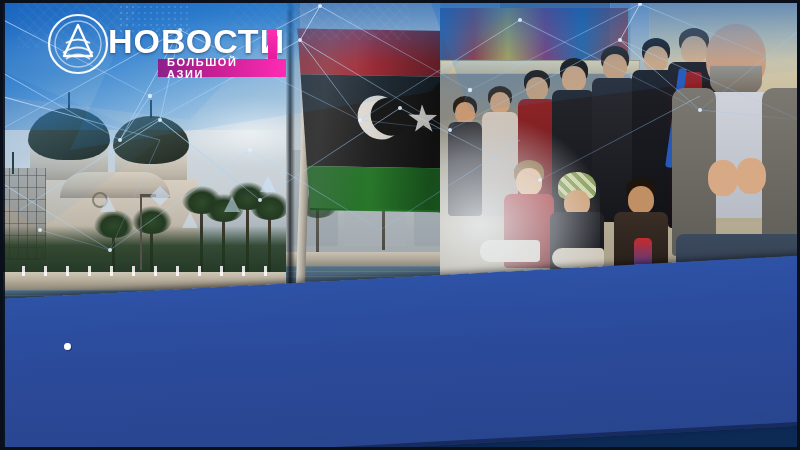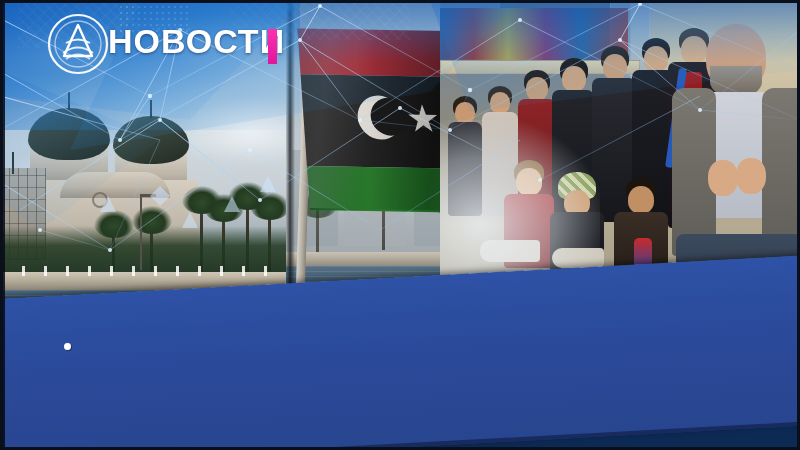--- a/index.html
+++ b/index.html
@@ -460,20 +460,23 @@
       <circle cx="32" cy="32" r="29" fill="none" stroke="#ffffff" stroke-width="2.2" opacity="0.95"></circle>
       <circle cx="32" cy="32" r="23" fill="none" stroke="#ffffff" stroke-width="1.4" opacity="0.55"></circle>
       <path d="M32 13 L46 44 L18 44 Z" fill="none" stroke="#ffffff" stroke-width="2.4" stroke-linejoin="round"></path>
       <path d="M20 31 Q32 24 44 31" fill="none" stroke="#ffffff" stroke-width="2" opacity="0.9"></path>
       <path d="M17 41 Q32 30 47 41" fill="none" stroke="#ffffff" stroke-width="2" opacity="0.85"></path>
       <path d="M20 47 Q32 38 44 47" fill="none" stroke="#ffffff" stroke-width="1.8" opacity="0.75"></path>
     </svg>
 
     <div id="brand-news">НОВОСТИ</div>
     <div id="brand-bar"></div>
+    <div id="brand-sub-wrap">
+      <span id="brand-sub">БОЛЬШОЙ АЗИИ</span>
+    </div>
   </div>
 
   <div id="caption-band"></div>
   <div id="cap-bullet"></div>
   <div id="caption-text">
     
     
     
   </div>
 

